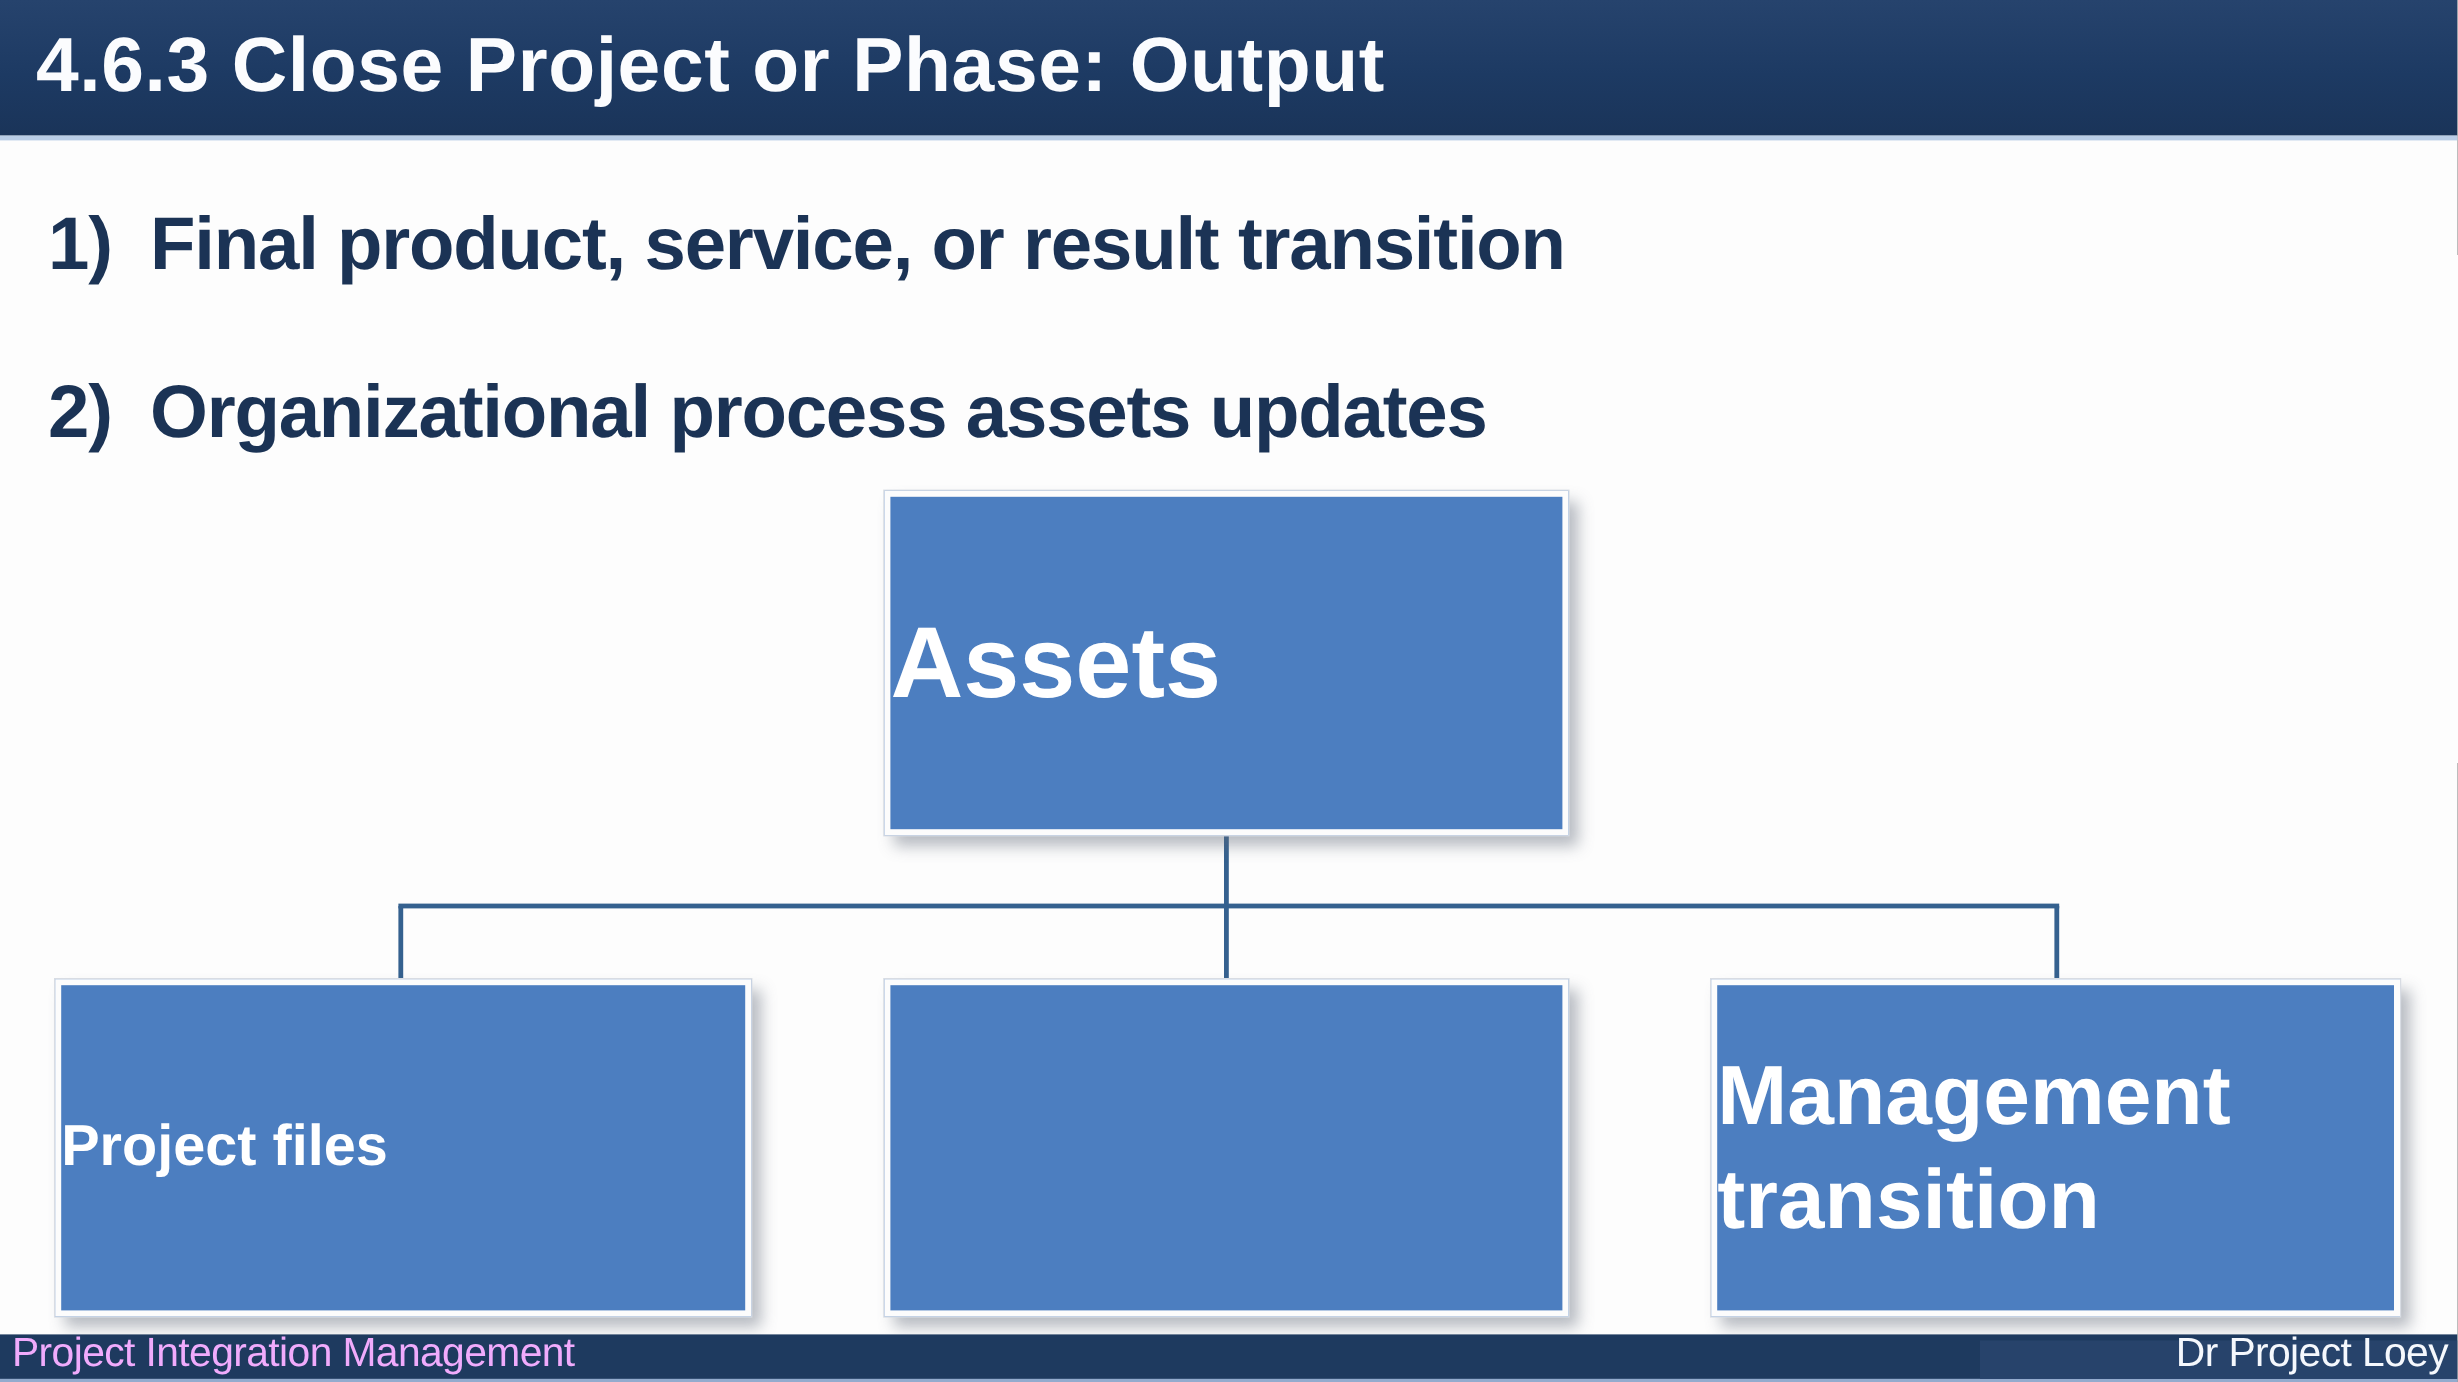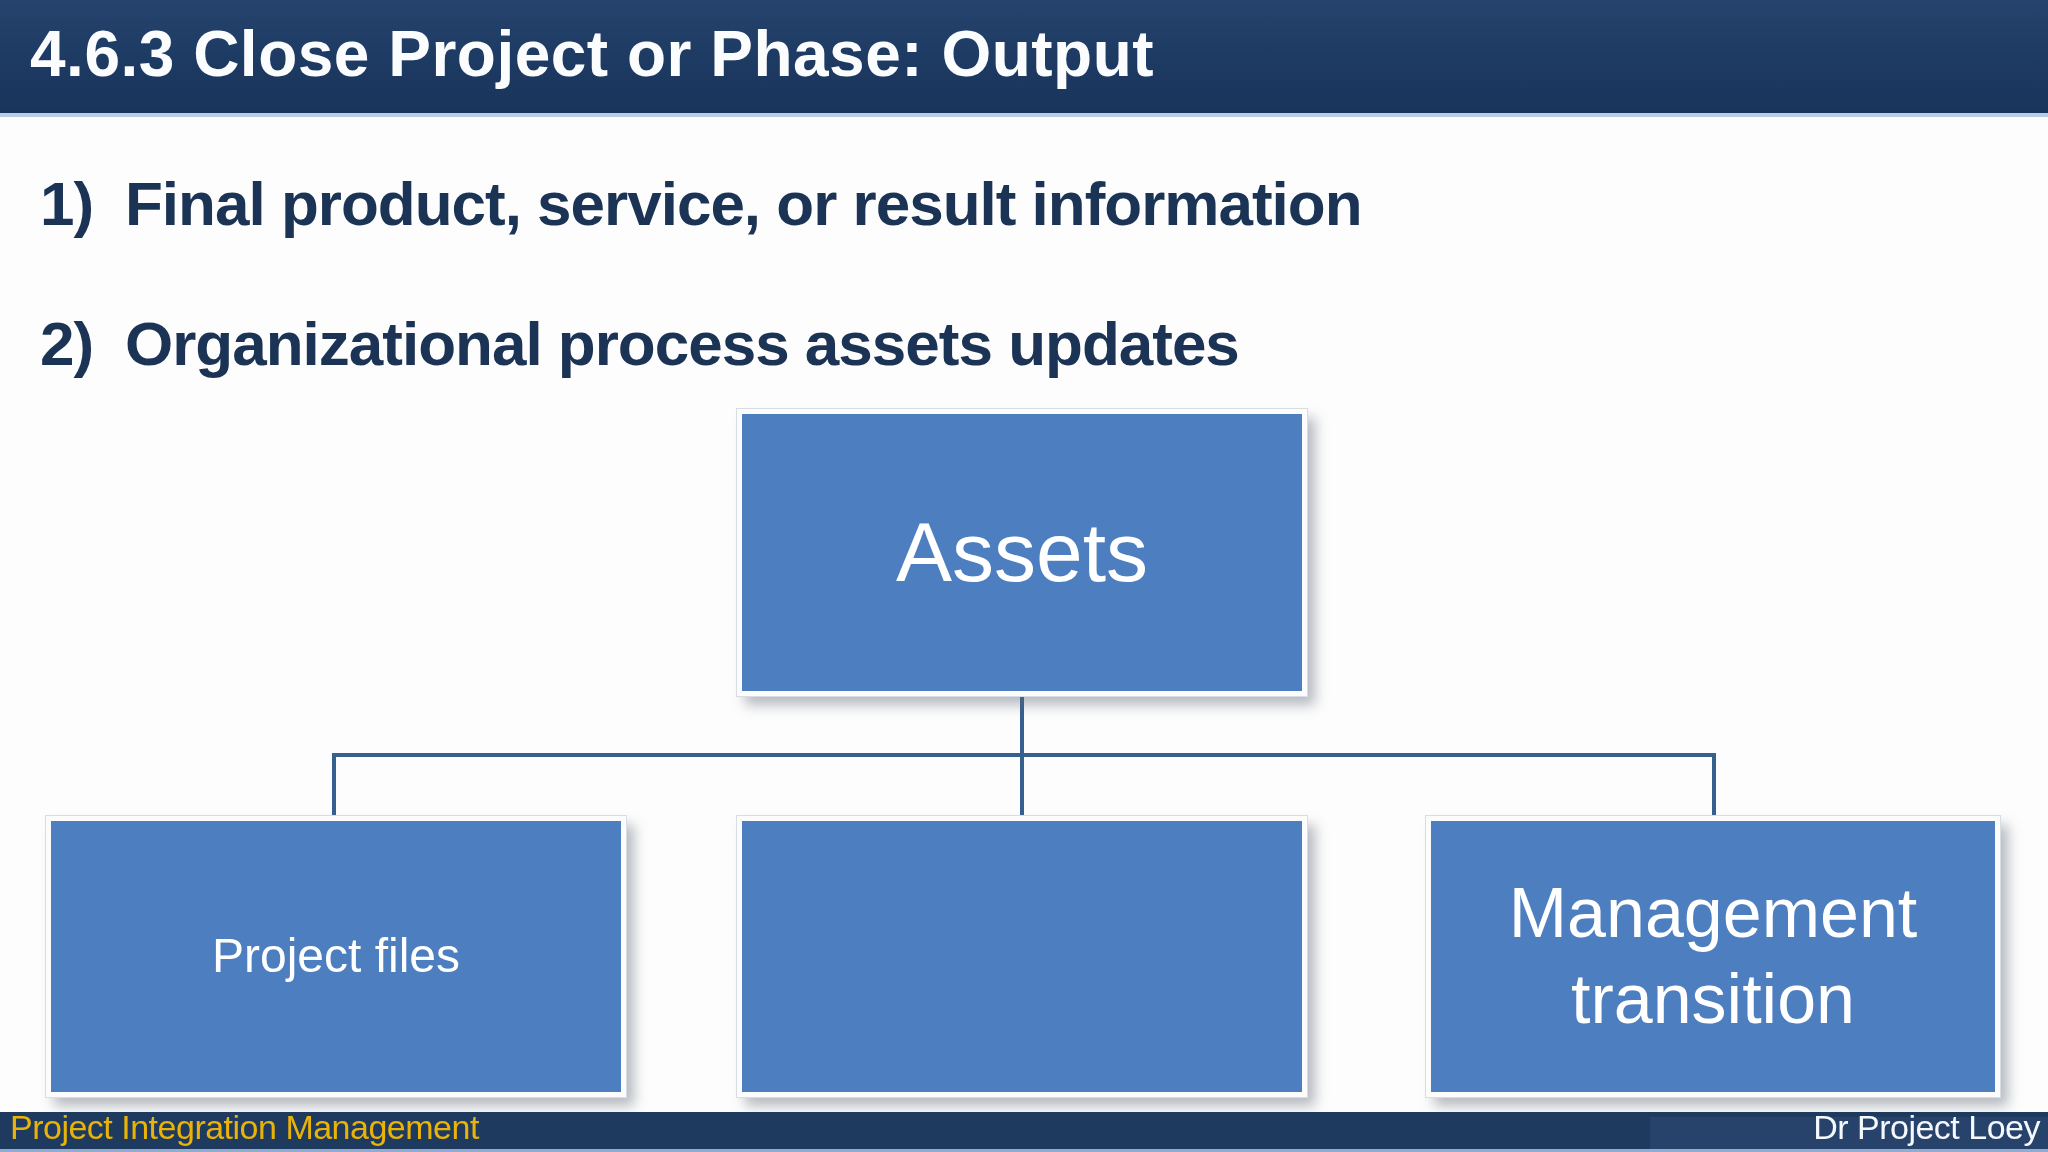--- a/index.html
+++ b/index.html
@@ -59,24 +59,24 @@
 
   
   .node {
     position: absolute;
     z-index: 2;
     background: #4c7ec0;
     border: 5px solid #fcfcfc;
     box-shadow: 0 0 0 1px #d8dce3, 8px 9px 12px rgba(95, 105, 120, 0.45);
     display: flex;
     flex-direction: column;
-    align-items: center;
+    align-items: flex-start;
     justify-content: center;
     color: #ffffff;
-    font-weight: normal;
+    font-weight: bold;
     text-align: center;
   }
   .node .node-line { white-space: nowrap; line-height: 1.22; }
   #node-assets  { left: 737px;  top: 409px; width: 570px; height: 287px; font-size: 84px; }
   #node-files   { left: 46px;   top: 816px; width: 580px; height: 281px; font-size: 48px; }
   #node-closure { left: 737px;  top: 816px; width: 570px; height: 281px; font-size: 70px; }
   #node-history { left: 1426px; top: 816px; width: 574px; height: 281px; font-size: 70px; }
 
   
   .footer {
@@ -89,40 +89,40 @@
   }
   .footer-right-panel {
     position: absolute;
     left: 1650px; top: 5px;
     width: 398px; height: 32px;
     background: #27436b;
   }
   .footer-text {
     position: absolute;
     bottom: 2px;
-    color: #eab308;
+    color: #f0abfc;
     font-size: 34px;
     letter-spacing: -0.5px;
     white-space: nowrap;
   }
   #footer-left  { left: 10px; }
   #footer-right { right: 8px; color: #f5f8fd; }
 </style>
 </head>
 <body>
 
 <div class="slide">
 
   <div class="header">
     <div class="header-title">4.6.3 Close Project or Phase: Output</div>
   </div>
 
   <div class="list-item" id="list-item-1">
     <span class="num">1)</span>
-    <span class="txt">Final product, service, or result information</span>
+    <span class="txt">Final product, service, or result transition</span>
   </div>
   <div class="list-item" id="list-item-2">
     <span class="num">2)</span>
     <span class="txt">Organizational process assets updates</span>
   </div>
 
   <div class="conn" id="conn-stub"></div>
   <div class="conn" id="conn-hline"></div>
   <div class="conn" id="conn-drop-l"></div>
   <div class="conn" id="conn-drop-m"></div>

